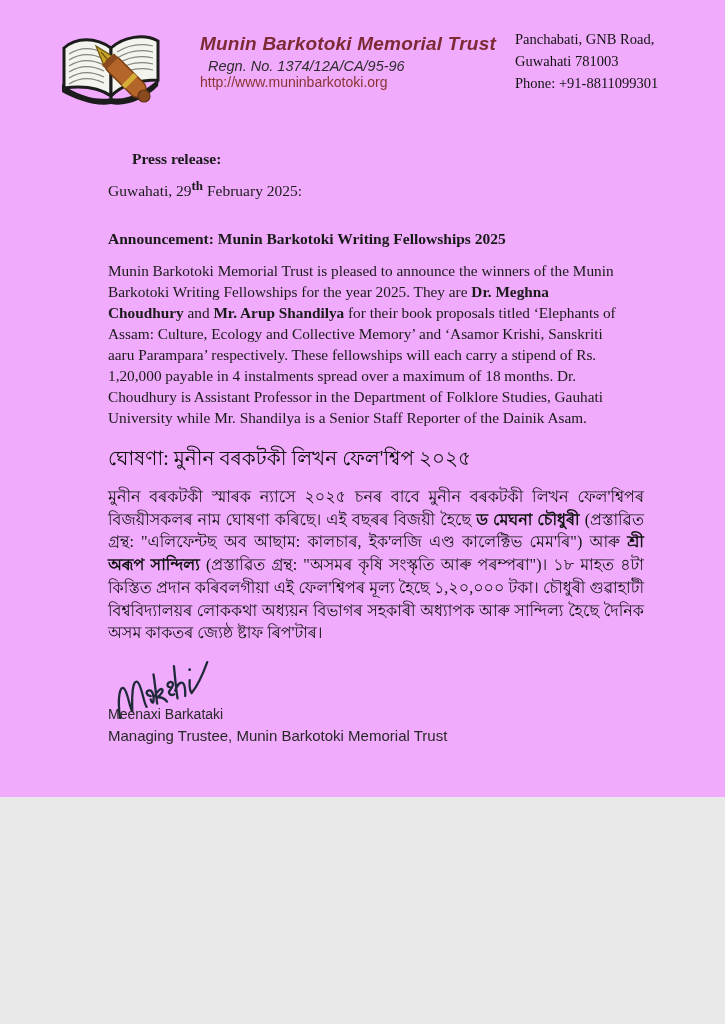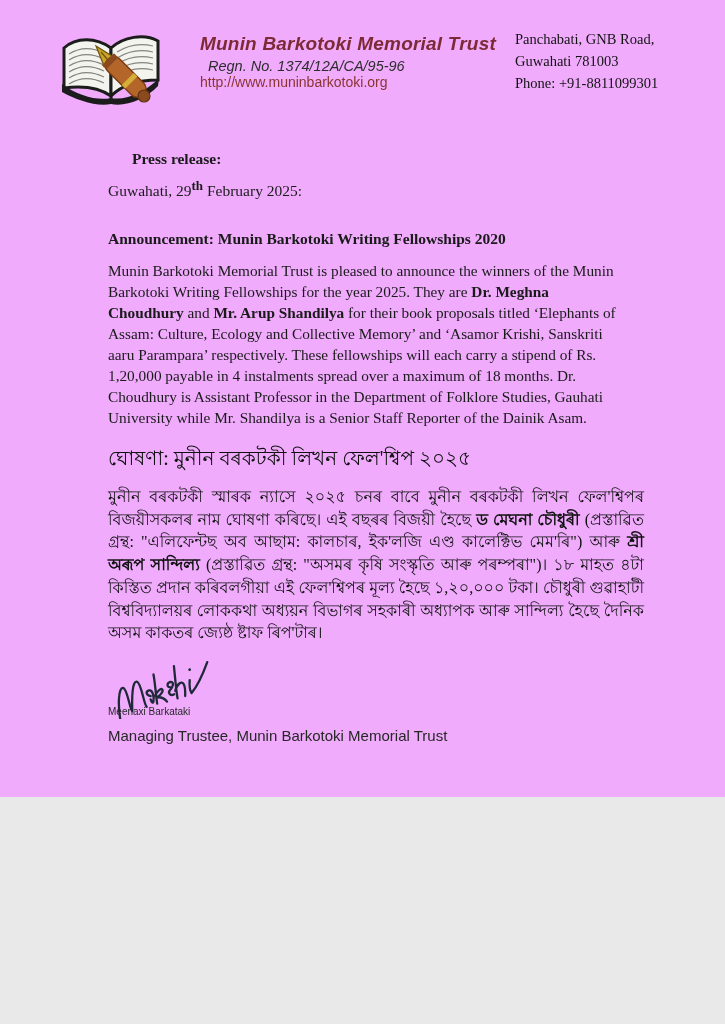--- a/index.html
+++ b/index.html
@@ -25,21 +25,21 @@
   .press-label { position:absolute; left:108px; top:150px; font-size:15.5px; font-weight:bold;margin-left:24px; }
   .dateline { position:absolute; left:108px; top:178px; font-size:15.5px; }
   .dateline sup { font-size:13px;font-weight:bold; }
   .announcement { position:absolute; left:108px; top:230px; font-size:15.5px; font-weight:bold; }
   .para-en { position:absolute; left:108px; top:261px; width:514px; font-size:15.3px; line-height:1.37; }
   .heading-as { position:absolute; left:108px; top:443px; font-size:20px; font-weight:normal; color:#111; }
   .para-as { position:absolute; left:108px; top:486px; width:536px; font-size:16px; line-height:1.42; text-align:justify; color:#111; }
 
   
   .signature { position:absolute; left:100px; top:644px; width:140px; height:75px; }
-  .sig-name { position:absolute; left:108px; top:706px; font-family:"Liberation Sans", sans-serif; font-size:10px; color:#272727; }
+  .sig-name { position:absolute; left:108px; top:706px; font-family:"Liberation Sans", sans-serif; font-size:14px; color:#272727; }
   .sig-role { position:absolute; left:108px; top:727px; font-family:"Liberation Sans", sans-serif; font-size:15px; color:#272727; }
 </style>
 </head>
 <body>
 
 <div class="page">
 
   <div class="logo">
     <svg width="114" height="88" viewBox="0 0 114 88" aria-hidden="true">
 
@@ -83,21 +83,21 @@
   <div class="address">
     <div>Panchabati, GNB Road,</div>
     <div>Guwahati 781003</div>
     <div>Phone: +91-8811099301</div>
   </div>
 
   <div class="press-label">Press release:</div>
 
   <div class="dateline"><span>Guwahati, 29</span><sup>th</sup><span> February 2025:</span></div>
 
-  <div class="announcement">Announcement: Munin Barkotoki Writing Fellowships 2020</div>
+  <div class="announcement">Announcement: Munin Barkotoki Writing Fellowships 2025</div>
 
   <div class="para-en"><span>Munin Barkotoki Memorial Trust is pleased to announce the winners of the Munin Barkotoki Writing Fellowships for the year 2025. They are </span><span style="font-weight: 700;">Dr. Meghna Choudhury</span><span> and </span><span style="font-weight: 700;">Mr. Arup Shandilya</span><span> for their book proposals titled ‘Elephants of Assam: Culture, Ecology and Collective Memory’ and ‘Asamor Krishi, Sanskriti aaru Parampara’ respectively. These fellowships will each carry a stipend of Rs. 1,20,000 payable in 4 instalments spread over a maximum of 18 months. Dr. Choudhury is Assistant Professor in the Department of Folklore Studies, Gauhati University while Mr. Shandilya is a Senior Staff Reporter of the Dainik Asam.</span></div>
 
   <div class="heading-as">ঘোষণা: মুনীন বৰকটকী লিখন ফেল'শ্বিপ ২০২৫</div>
 
   <div class="para-as"><span>মুনীন বৰকটকী স্মাৰক ন্যাসে ২০২৫ চনৰ বাবে মুনীন বৰকটকী লিখন ফেল'শ্বিপৰ বিজয়ীসকলৰ নাম ঘোষণা কৰিছে। এই বছৰৰ বিজয়ী হৈছে </span><span style="font-weight: 700;">ড মেঘনা চৌধুৰী</span><span> (প্ৰস্তাৱিত গ্ৰন্থ: "এলিফেন্টছ অব আছাম: কালচাৰ, ইক'লজি এণ্ড কালেক্টিভ মেম'ৰি") আৰু </span><span style="font-weight: 700;">শ্ৰী অৰূপ সান্দিল্য</span><span> (প্ৰস্তাৱিত গ্ৰন্থ: "অসমৰ কৃষি সংস্কৃতি আৰু পৰম্পৰা")। ১৮ মাহত ৪টা কিস্তিত প্ৰদান কৰিবলগীয়া এই ফেল'শ্বিপৰ মূল্য হৈছে ১,২০,০০০ টকা। চৌধুৰী গুৱাহাটী বিশ্ববিদ্যালয়ৰ লোককথা অধ্যয়ন বিভাগৰ সহকাৰী অধ্যাপক আৰু সান্দিল্য হৈছে দৈনিক অসম কাকতৰ জ্যেষ্ঠ ষ্টাফ ৰিপ'টাৰ।</span></div>
 
   <div class="signature">
     <svg width="140" height="75" viewBox="0 0 140 75" aria-hidden="true">
       <g transform="rotate(-17 70 40)" stroke="#20293a" stroke-width="2.3" fill="none" stroke-linecap="round" stroke-linejoin="round">

